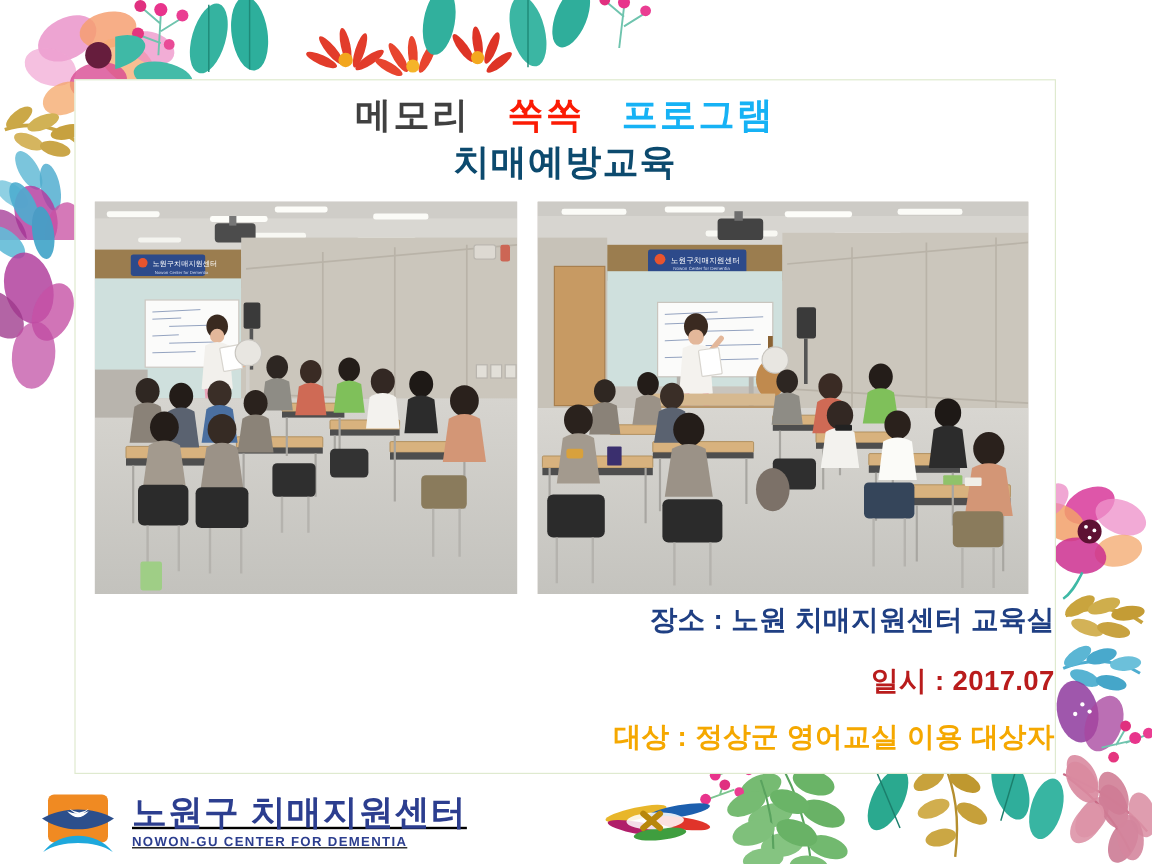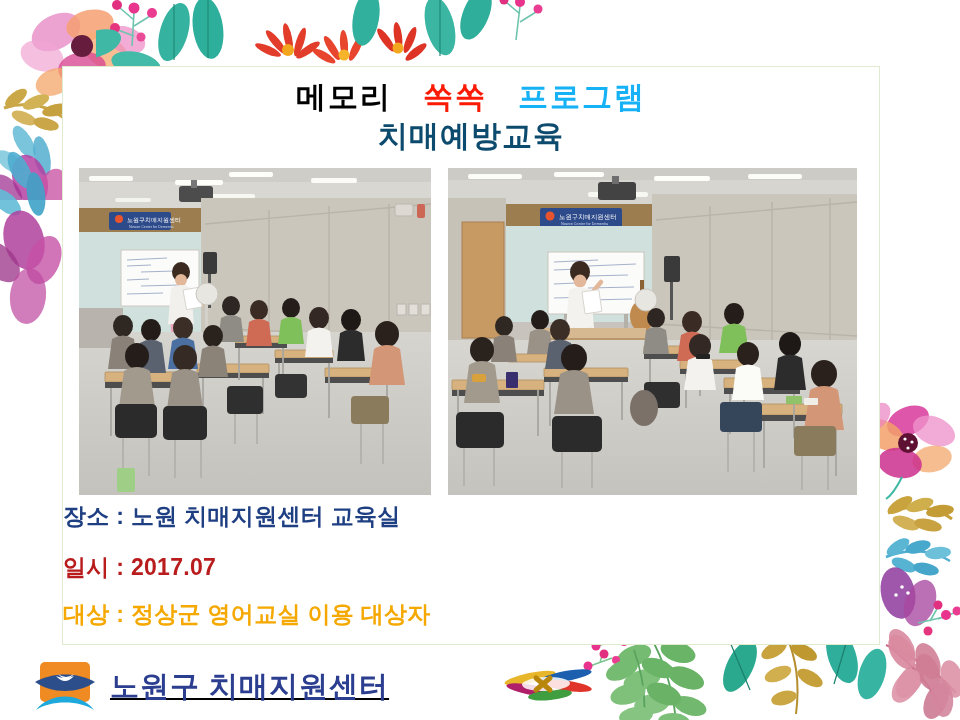--- a/index.html
+++ b/index.html
@@ -51,21 +51,21 @@
   .title-block { text-align: center; padding-top: 12px; }
 
   .title-main {
     font-size: 30px;
     font-weight: 700;
     letter-spacing: 2px;
     line-height: 1.22;
     white-space: nowrap;
   }
   .title-main span { display: inline; }
-  .tw-1 { color: #000000; text-align: right; }
+  .tw-1 { color: #404040; text-align: right; }
   .tw-2 { color: #fb1b04; }
   .tw-3 { color: #16b2f5; }
 
   .title-sub {
     font-size: 30px;
     font-weight: 700;
     letter-spacing: 1px;
     line-height: 1.22;
     color: #0c4a6e;
     margin-top: 2px;
@@ -90,21 +90,21 @@
   .photo.left  { width: 352px; height: 327px; }
   .photo.right { width: 409px; height: 327px; }
   .photo svg { display: block; width: 100%; height: 100%; }
 
   
   .info-block {
     position: absolute;
     left: 0;
     right: 0;
     top: 438px;
-    text-align: left;
+    text-align: right;
   }
   .info-line {
     font-size: 23px;
     font-weight: 700;
     letter-spacing: 0.3px;
     line-height: 1.0;
     margin-bottom: 24px;
     white-space: nowrap;
   }
   .info-place  { color: #1f3f83; }
@@ -687,20 +687,21 @@
   <div id="footer-logo">
     <svg id="logo-mark" viewBox="0 0 62 52">
       <rect x="6" y="2" width="50" height="40" rx="5" fill="#f08a22"></rect>
       <path d="M1 22 C 18 12, 44 12, 61 22 C 44 34, 18 34, 1 22 Z" fill="#2c4f8c"></path>
       <path d="M22 16 q9 10 18 0 q-9 4 -18 0 Z" fill="#ffffff"></path>
       <path d="M24 14 q8 9 16 0 q-8 6 -16 0 Z" fill="#ffffff"></path>
       <path d="M2 50 C 16 32, 46 32, 60 50 C 46 40, 16 40, 2 50 Z" fill="#1ea8dc"></path>
     </svg>
     <div class="logo-text">
       <div class="logo-kr">노원구 치매지원센터</div>
+      <div class="logo-en">NOWON-GU CENTER FOR DEMENTIA</div>
     </div>
   </div>
 
   <svg id="district-emblem" viewBox="0 0 96 44">
     <g>
       <ellipse cx="30" cy="16" rx="26" ry="5" fill="#e8b62a" transform="rotate(-12 30 16)"></ellipse>
       <ellipse cx="66" cy="14" rx="26" ry="5" fill="#1c5fae" transform="rotate(-10 66 14)"></ellipse>
       <ellipse cx="68" cy="24" rx="24" ry="5" fill="#e0342a" transform="rotate(8 68 24)"></ellipse>
       <ellipse cx="32" cy="28" rx="26" ry="5" fill="#b01f6a" transform="rotate(10 32 28)"></ellipse>
       <ellipse cx="50" cy="33" rx="22" ry="5" fill="#3f9e3f" transform="rotate(-6 50 33)"></ellipse>

